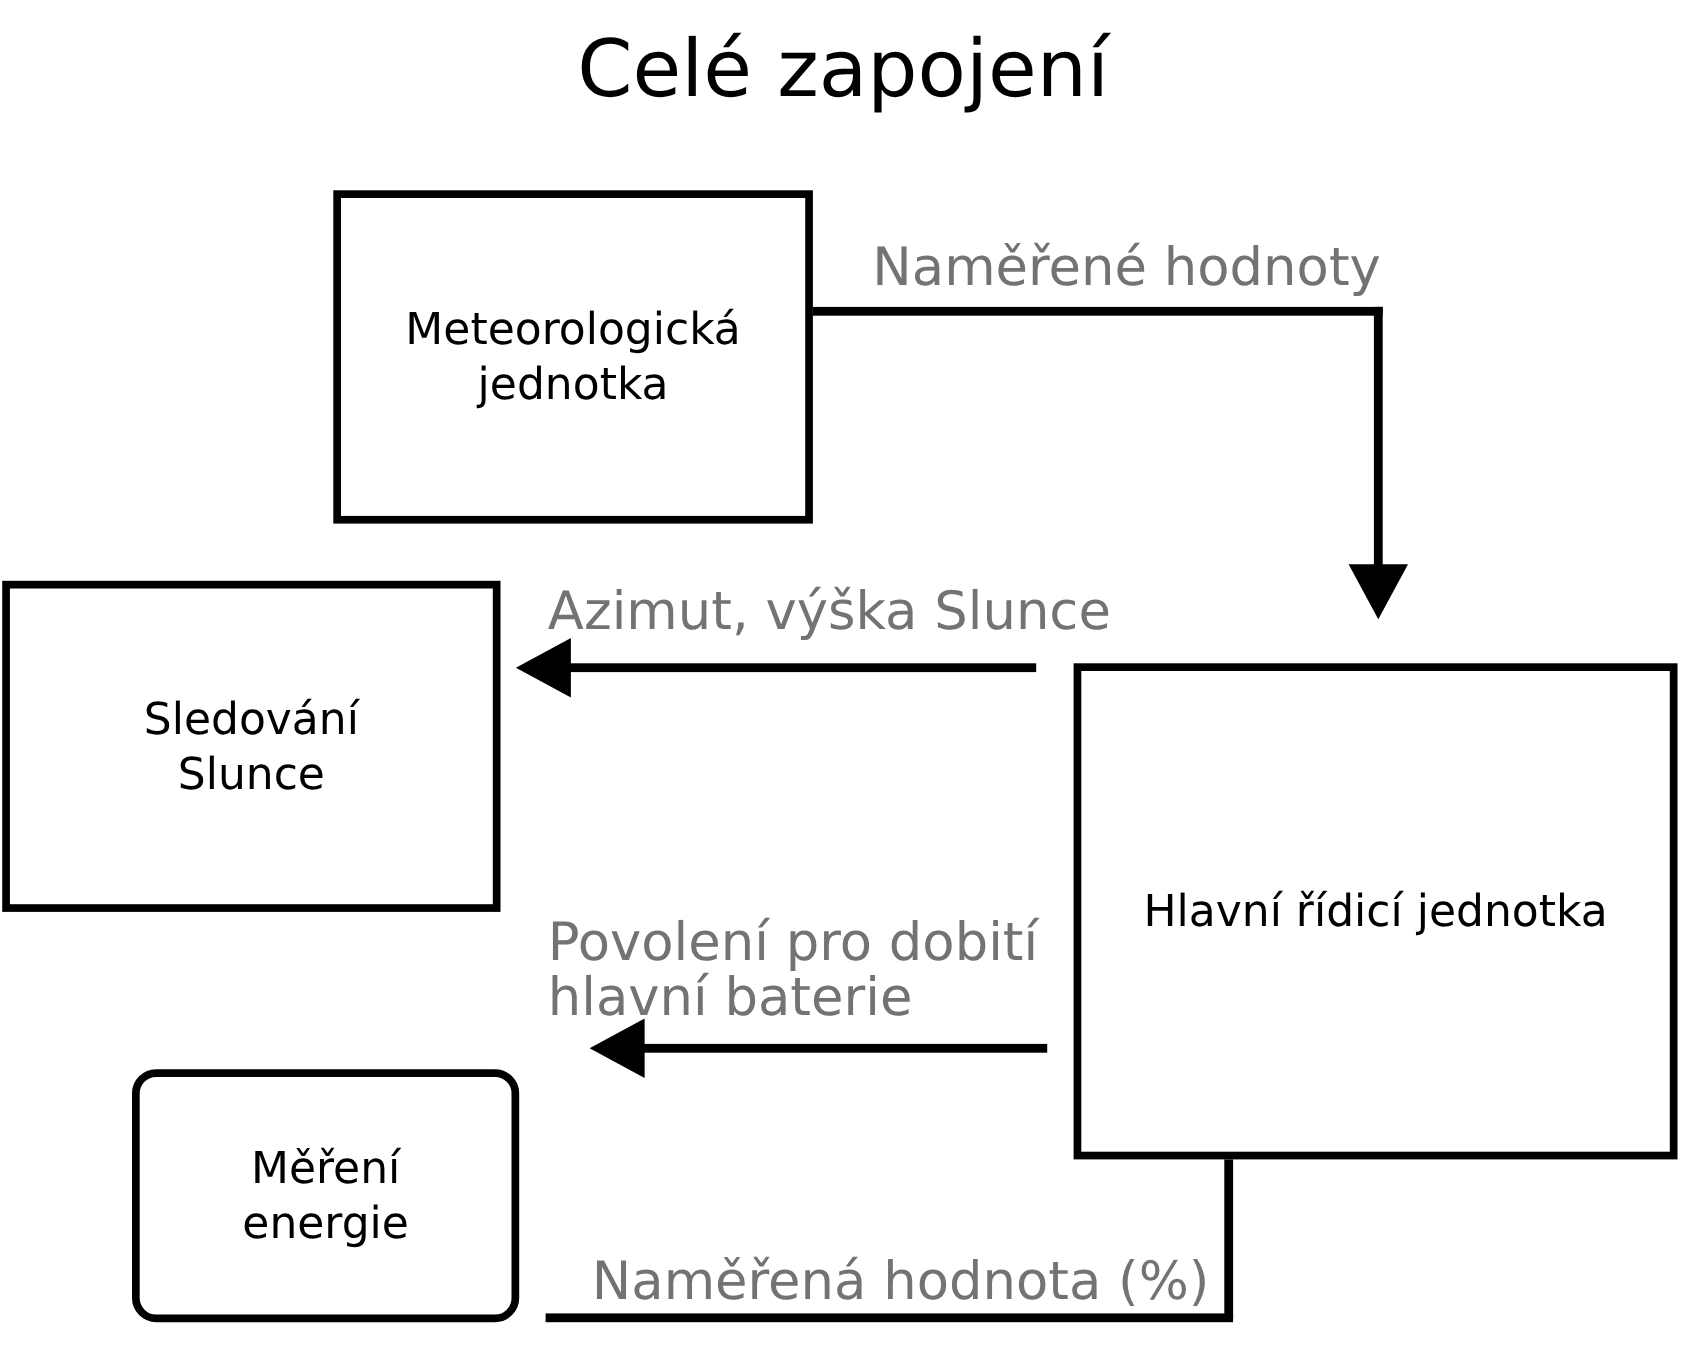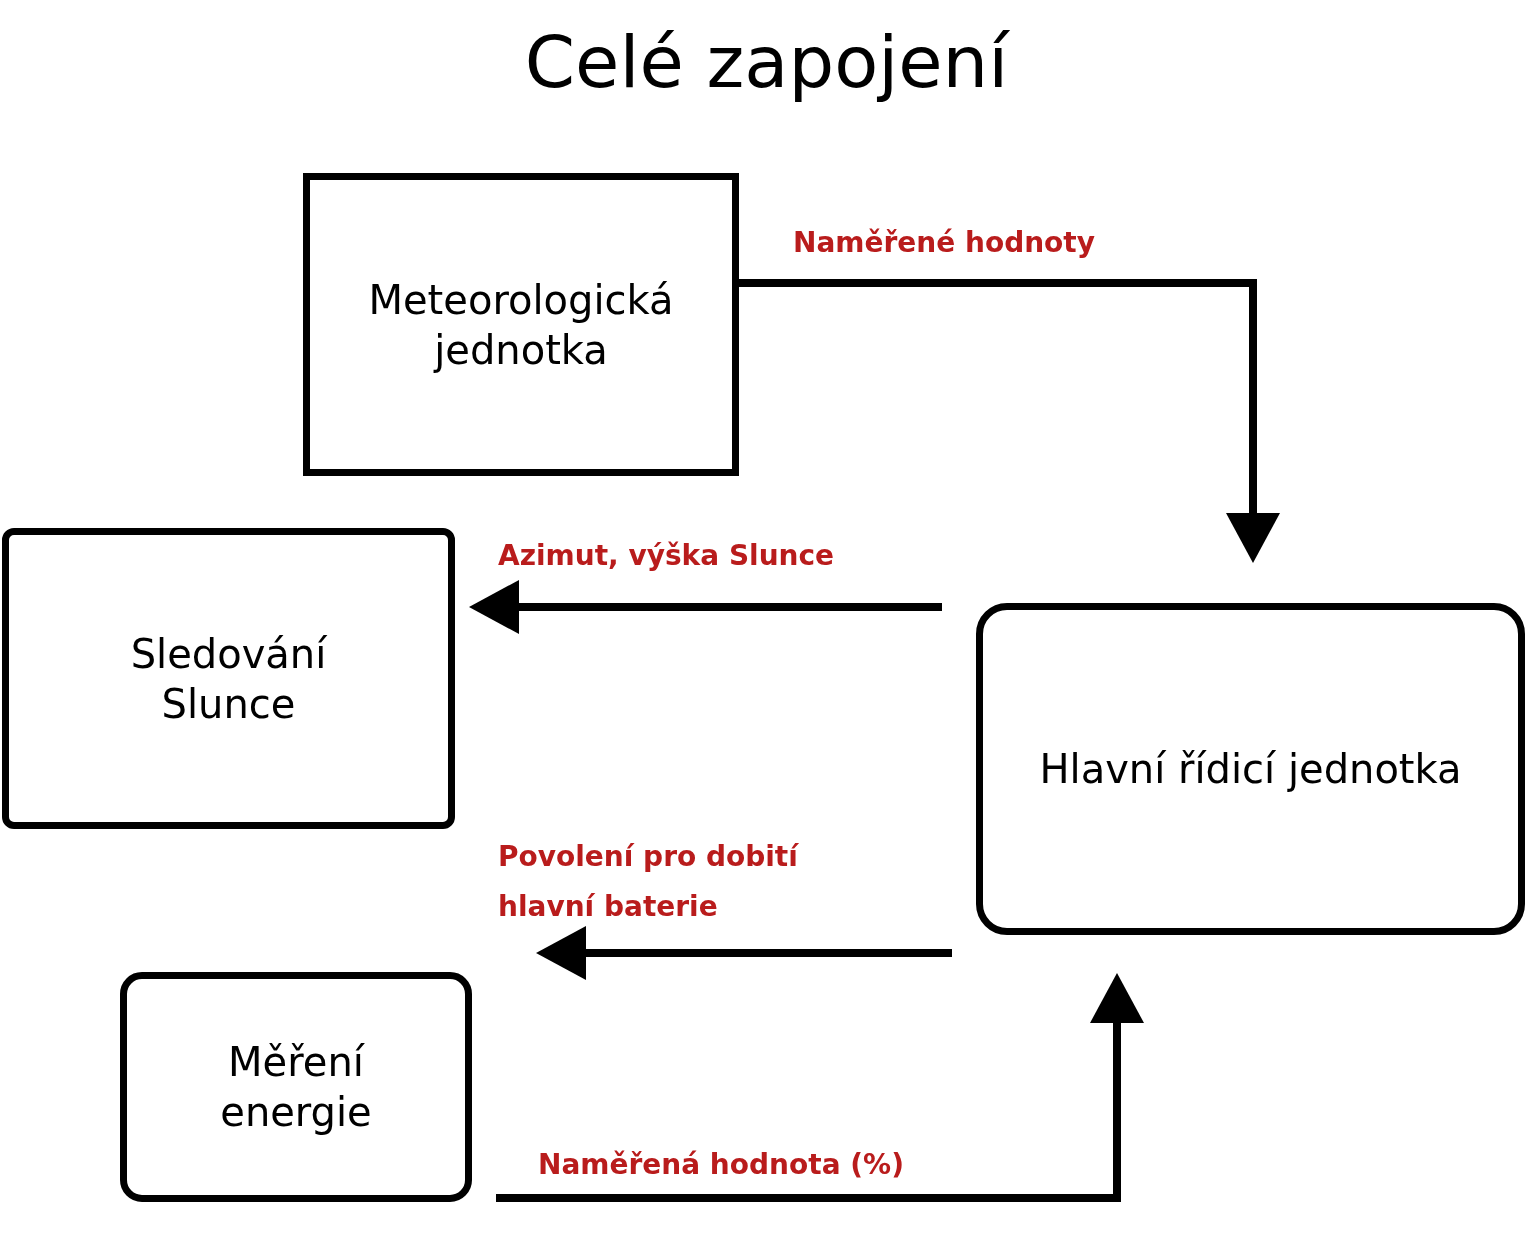--- a/index.html
+++ b/index.html
@@ -48,31 +48,31 @@
   .node-label {
     font-size: 40px;
     line-height: 50px;
     font-weight: 400;
     color: #000000;
     padding: 0 10px;
     white-space: pre-line;
   }
 
   #box-meteo   { left: 303px;  top: 133px;  width: 436px;  height: 303px; }
-  #box-sun     { left: 2px;    top: 488px;  width: 453px;  height: 301px; border-radius: 12px; }
-  #box-main    { left: 976px;  top: 563px;  width: 549px;  height: 332px; border-radius: 31px; }
+  #box-sun     { left: 2px;    top: 488px;  width: 453px;  height: 301px; }
+  #box-main    { left: 976px;  top: 563px;  width: 549px;  height: 451px; }
   #box-energy  { left: 120px;  top: 932px;  width: 352px;  height: 230px; border-radius: 22px; }
 
   
   .edge-label {
     position: absolute;
-    font-size: 28px;
+    font-size: 48px;
     line-height: 50px;
-    font-weight: 700;
-    color: #b91c1c;
+    font-weight: 400;
+    color: #737373;
     white-space: pre-line;
   }
   #label-meteo-values  { left: 793px; top: 218px; }
   #label-azimuth       { left: 498px; top: 531px; }
   #label-charge-permit { left: 498px; top: 832px; }
   #label-measured-pct  { left: 538px; top: 1140px; }
 
   
   .conn {
     position: absolute;

